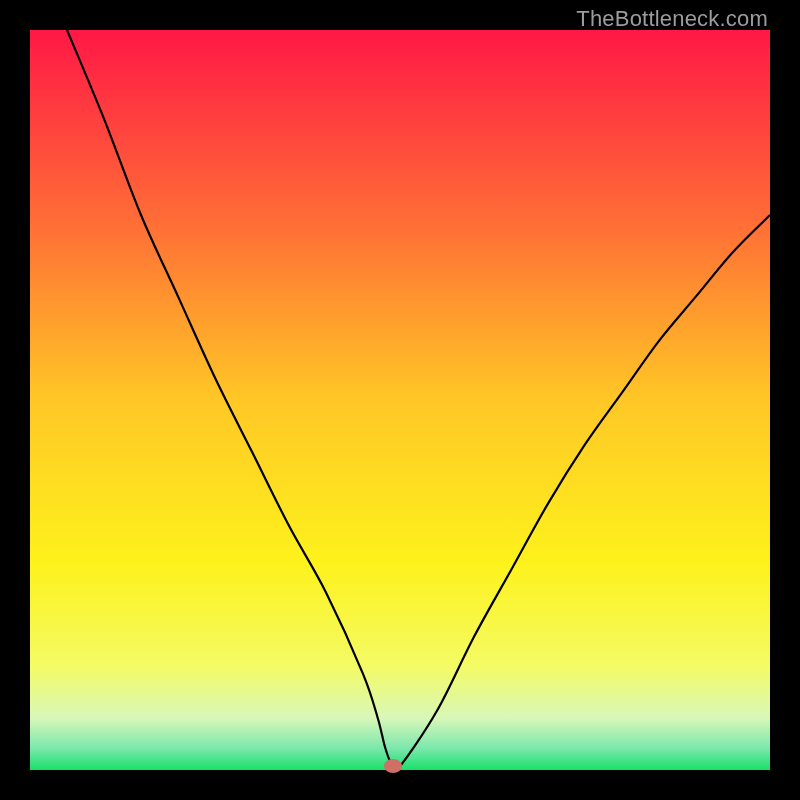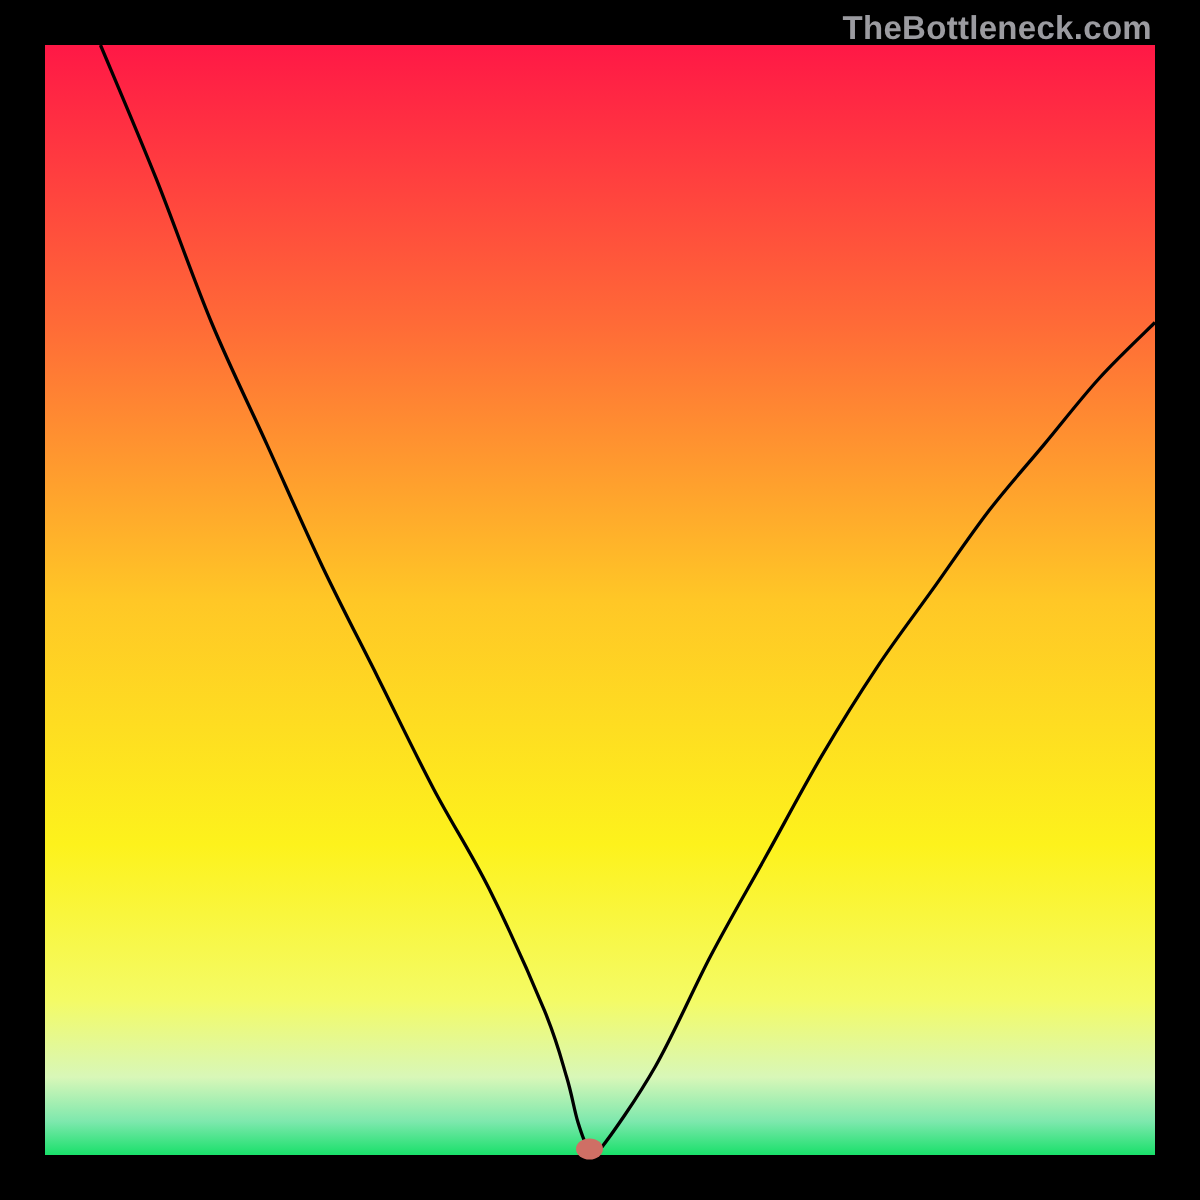--- a/index.html
+++ b/index.html
@@ -25,21 +25,21 @@
     top: 0;
     width: 740px;
     height: 740px;
   }
   .watermark {
     position: absolute;
     top: 6px;
     right: 32px;
     color: #9b9ba0;
     font-size: 22px;
-    font-weight: 700;
+    font-weight: 400;
     letter-spacing: 0.2px;
   }
   .marker {
     position: absolute;
     width: 18px;
     height: 14px;
     border-radius: 50%;
     transform: translate(-50%, -50%);
   }
 </style>

